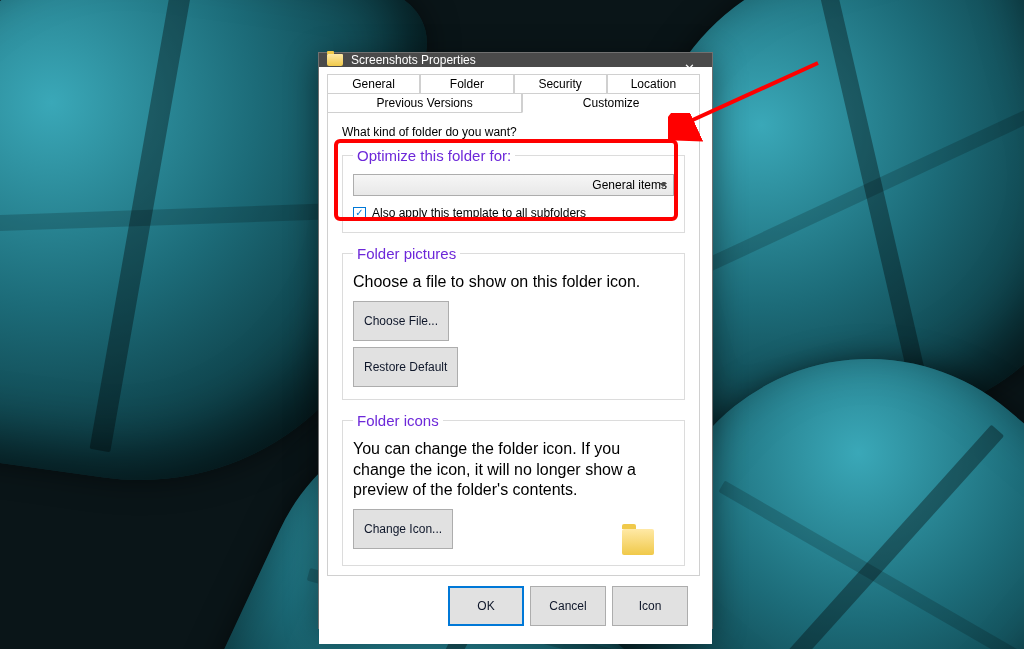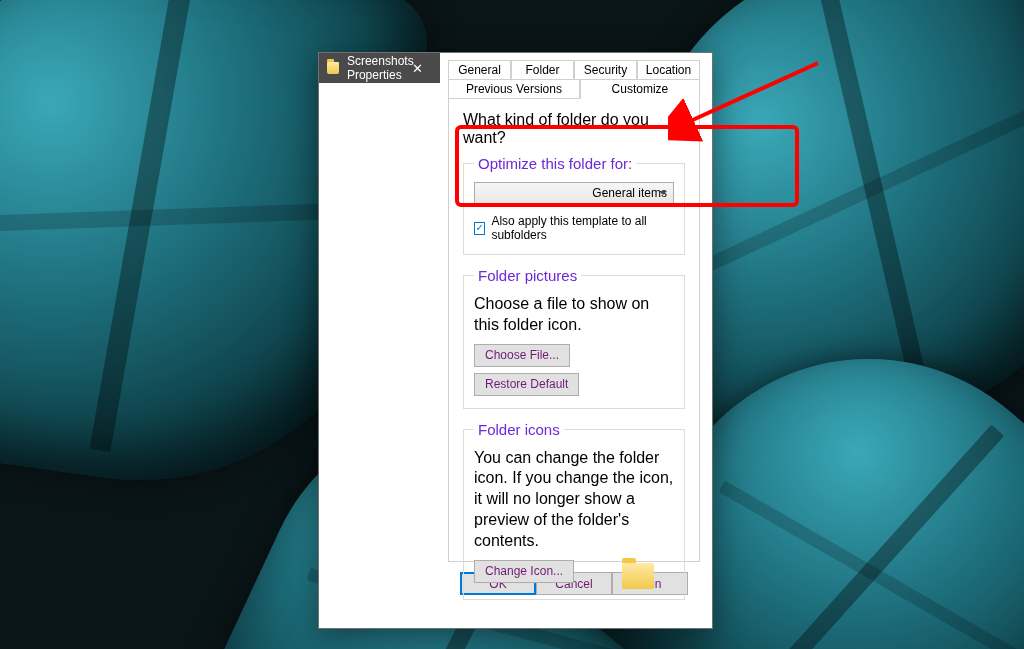--- a/index.html
+++ b/index.html
@@ -51,20 +51,21 @@
   .dialog {
     position: absolute;
     left: 318px;
     top: 52px;
     width: 393px;
     height: 575px;
     background: #ffffff;
     border: 1px solid #707070;
     box-shadow: 0 8px 30px rgba(0,0,0,0.45);
     display: flex;
+    flex-direction: column;
   }
   .titlebar {
     height: 30px;
     background: #4a4a4a;
     color: #ffffff;
     display: flex;
     align-items: center;
     padding: 0 0 0 8px;
     position: relative;
   }
@@ -135,21 +136,21 @@
     border: 1px solid #d0d0d0;
     border-top: 1px solid #d0d0d0;
     margin-top: -1px;
     height: 464px;
     padding: 12px 14px;
     box-sizing: border-box;
     position: relative;
   }
 
   .section-title {
-    font-size: 16px;
+    font-size: 12px;
     color: #000;
     margin-bottom: 8px;
   }
 
   fieldset.group {
     border: 1px solid #dcdcdc;
     margin: 0 0 12px 0;
     padding: 10px 10px 12px 10px;
     position: relative;
   }
@@ -214,26 +215,26 @@
   }
 
   .desc {
     font-size: 16px;
     color: #000;
     margin-bottom: 8px;
     line-height: 1.3;
   }
 
   .win-btn {
-    height: 23px;
+    height: 40px;
     min-width: 95px;
     border: 1px solid #adadad;
     background: #e1e1e1;
     font-size: 12px;
-    color: #701a75;
+    color: #0f172a;
     display: inline-flex;
     align-items: center;
     justify-content: center;
     padding: 0 10px;
     box-sizing: border-box;
   }
 
   .big-folder-icon {
     width: 32px; height: 26px;
     background: linear-gradient(#ffe9a6, #f0c94a);
@@ -248,20 +249,21 @@
     top: -5px; left: 0;
     width: 14px; height: 5px;
     background: #f0c94a;
     border-radius: 2px 2px 0 0;
   }
 
   
   .button-row {
     display: flex;
     justify-content: flex-end;
+    gap: 6px;
     padding: 10px 12px;
     border-top: none;
   }
   .button-row .win-btn { min-width: 76px; }
   .win-btn.primary {
     border: 1px solid #0078d7;
     outline: 1px solid #0078d7;
     outline-offset: -2px;
     background: #e1e1e1;
   }

